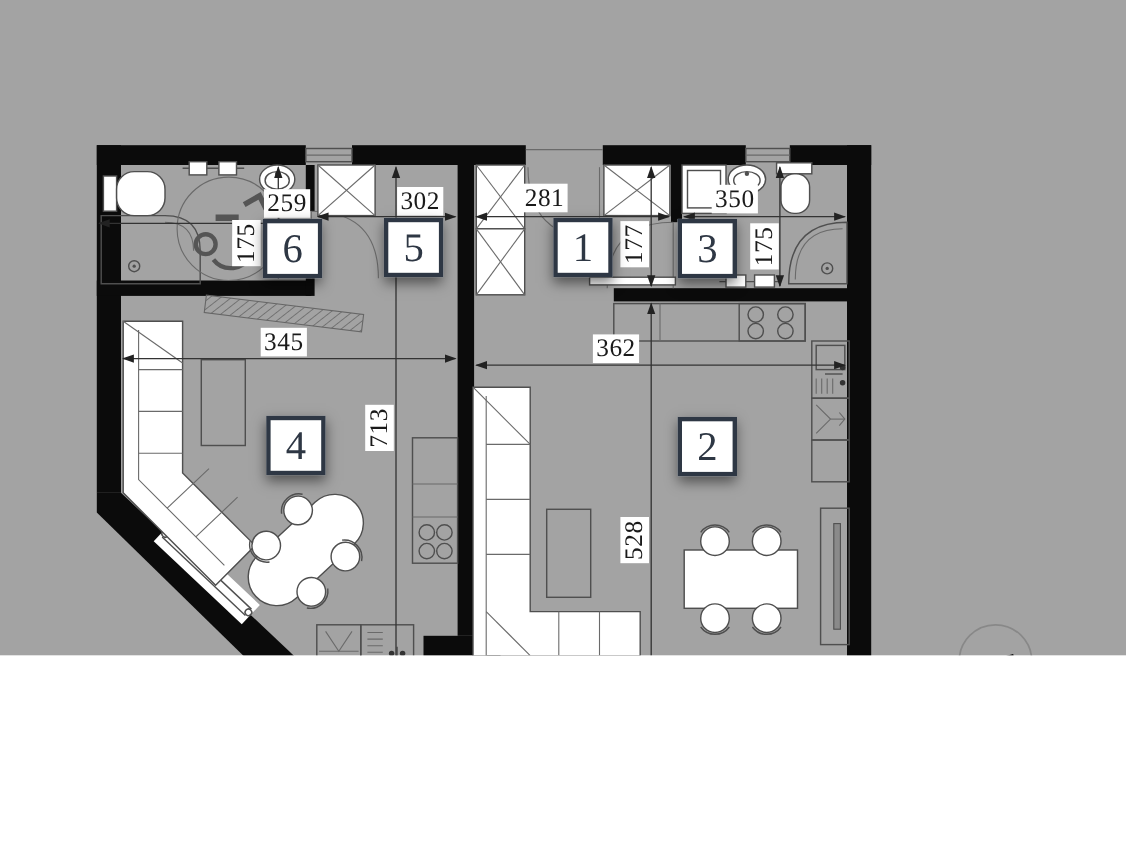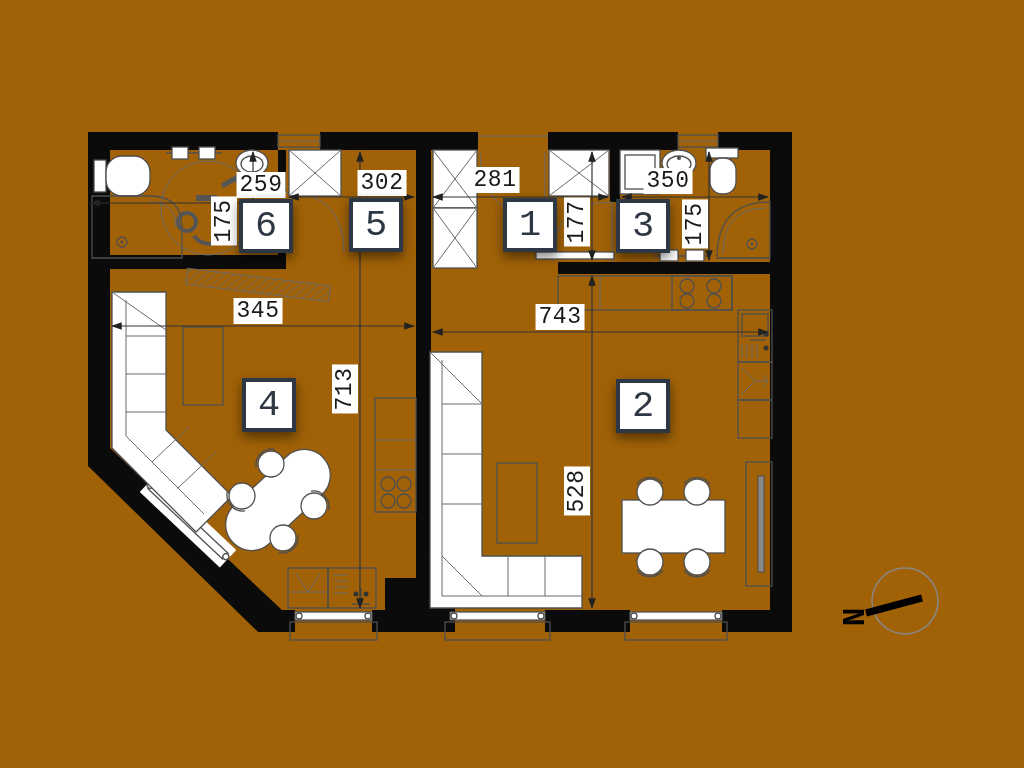--- a/index.html
+++ b/index.html
@@ -1,17 +1,17 @@
 <!DOCTYPE html>
 <html><head>
 <meta charset="utf-8">
 <style>
   html,body{margin:0;padding:0;background:#fff;}
-  .plan{position:relative;width:1024px;height:768px;background:#a16207;overflow:hidden;
-        font-family:Liberation Mono, monospace;}
+  .plan{position:relative;width:1024px;height:596px;background:#a3a3a3;overflow:hidden;
+        font-family:Liberation Serif, serif;}
   svg{position:absolute;left:0;top:0;}
   .wall{fill:#0b0b0b;stroke:none;}
   .fur{stroke:#4f4f4f;stroke-width:1.3;fill:#fff;}
   .furn{stroke:#4f4f4f;stroke-width:1.3;fill:none;}
   .thin{stroke:#6a6a6a;stroke-width:1;fill:none;}
   .dimline{stroke:#333;stroke-width:1.2;fill:none;}
   .dim{position:absolute;font-size:23px;color:#1a1a1a;background:#fff;padding:0 3px;
        transform:translate(-50%,-50%);white-space:nowrap;letter-spacing:.5px;}
   .dim.v{transform:translate(-50%,-50%) rotate(-90deg);}
   .badge{position:absolute;width:46px;height:46px;border:4px solid #2e3744;background:#fff;
@@ -330,21 +330,21 @@
 </svg>
 
 <span class="dim" style="left:261px;top:185px">259</span>
 <span class="dim" style="left:382px;top:183px">302</span>
 <span class="dim" style="left:495px;top:180px">281</span>
 <span class="dim" style="left:668px;top:181px">350</span>
 <span class="dim v" style="left:224px;top:221px">175</span>
 <span class="dim v" style="left:577px;top:222px">177</span>
 <span class="dim v" style="left:695px;top:224px">175</span>
 <span class="dim" style="left:258px;top:311px">345</span>
-<span class="dim" style="left:560px;top:317px">743</span>
+<span class="dim" style="left:560px;top:317px">362</span>
 <span class="dim v" style="left:345px;top:389px">713</span>
 <span class="dim v" style="left:577px;top:491px">528</span>
 
 <div class="badge" style="left:503px;top:198px">
       <span>1</span>
     </div>
 <div class="badge" style="left:616px;top:379px">
       <span>2</span>
     </div>
 <div class="badge" style="left:616px;top:199px">

